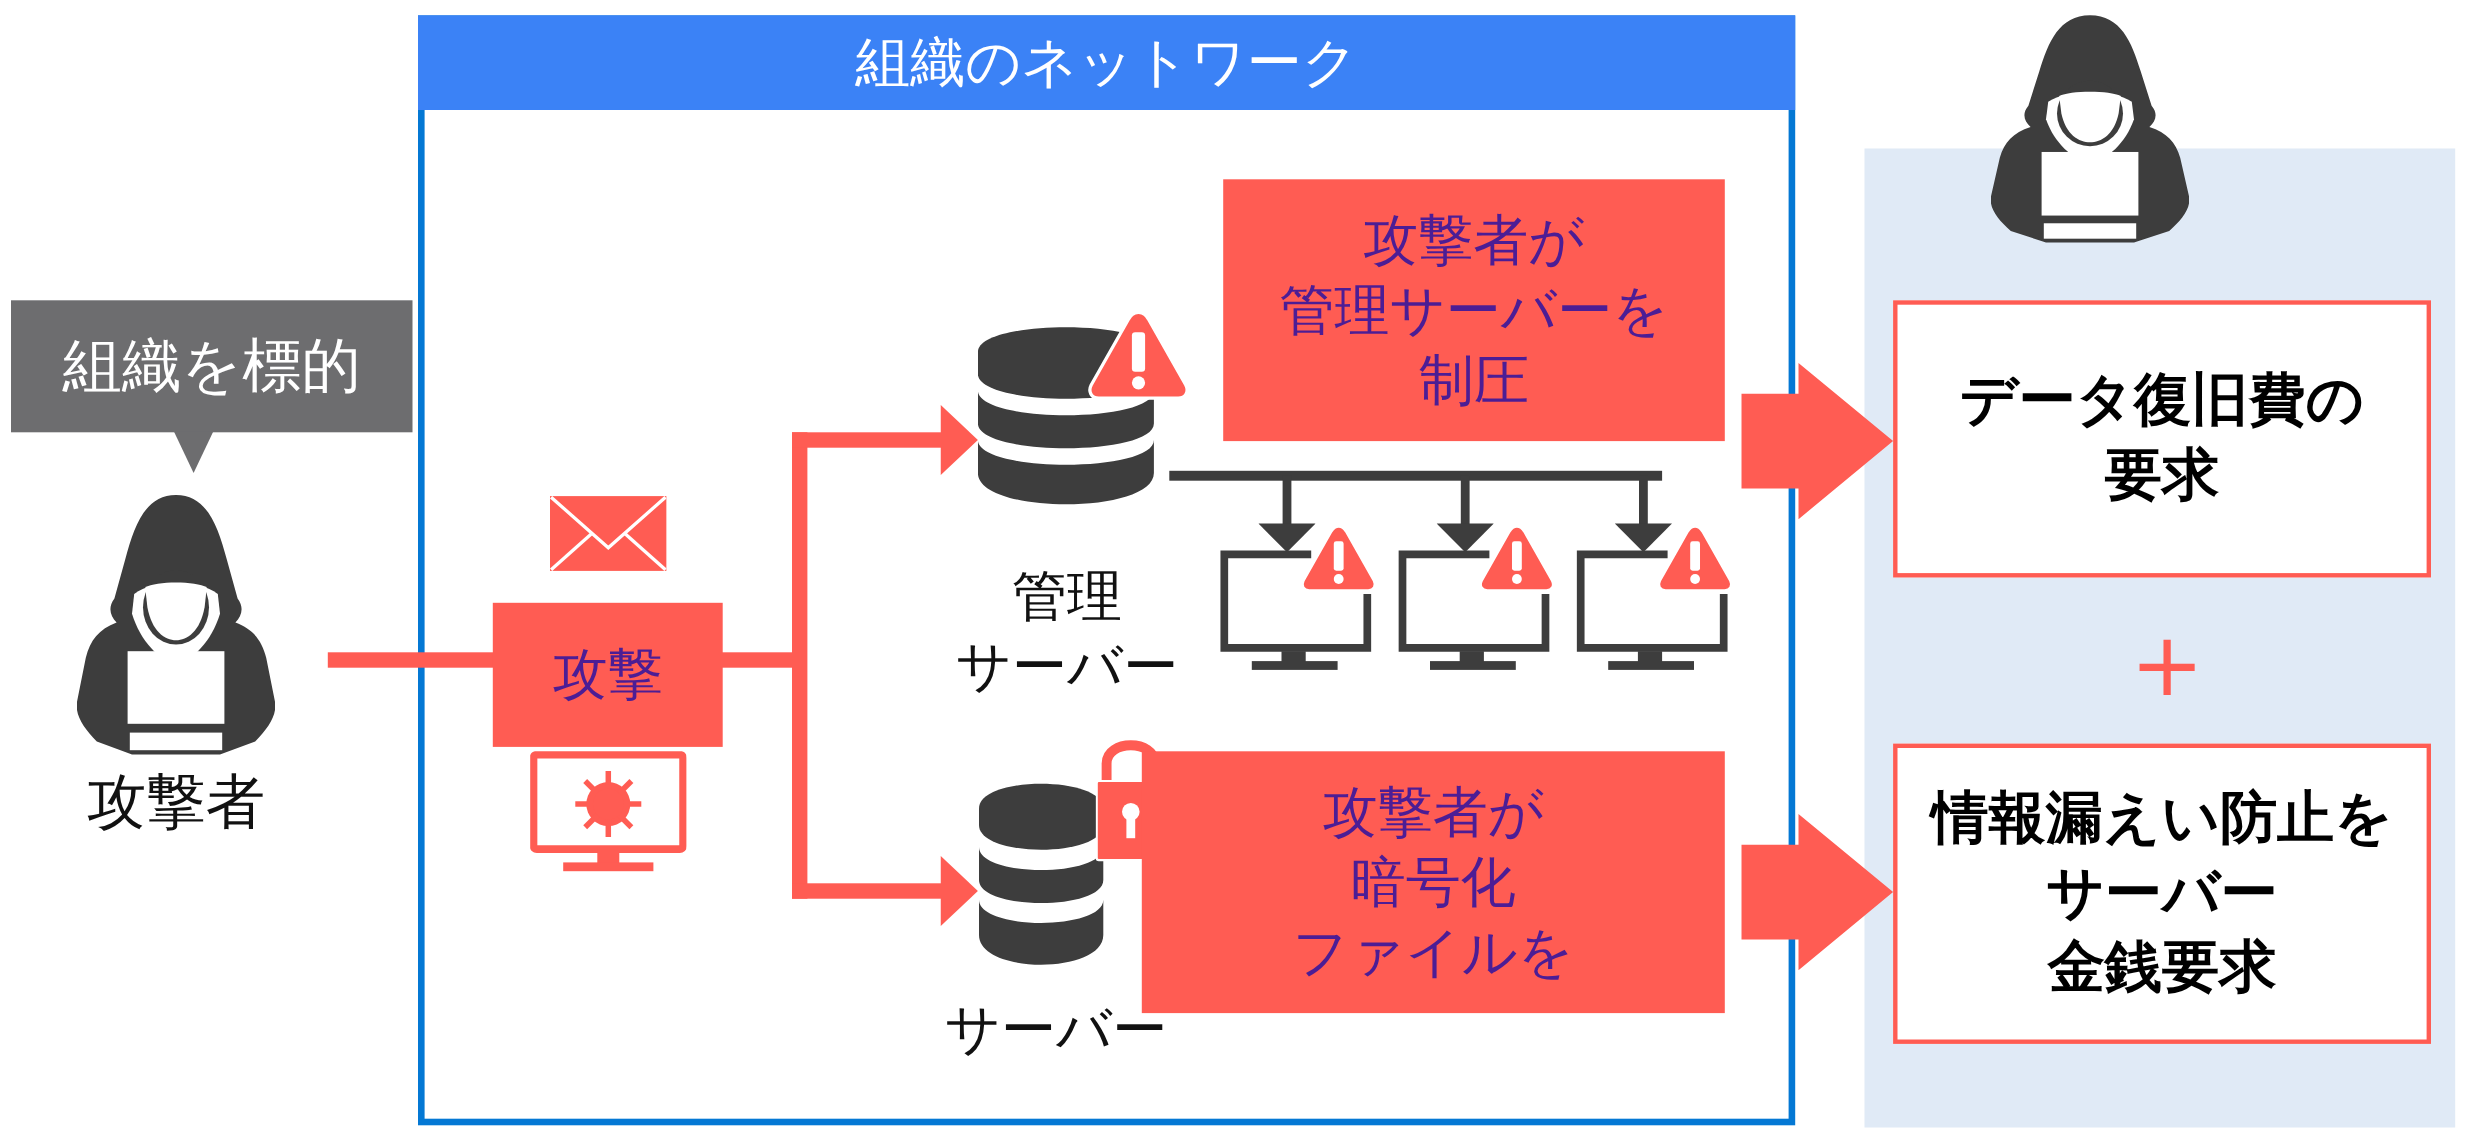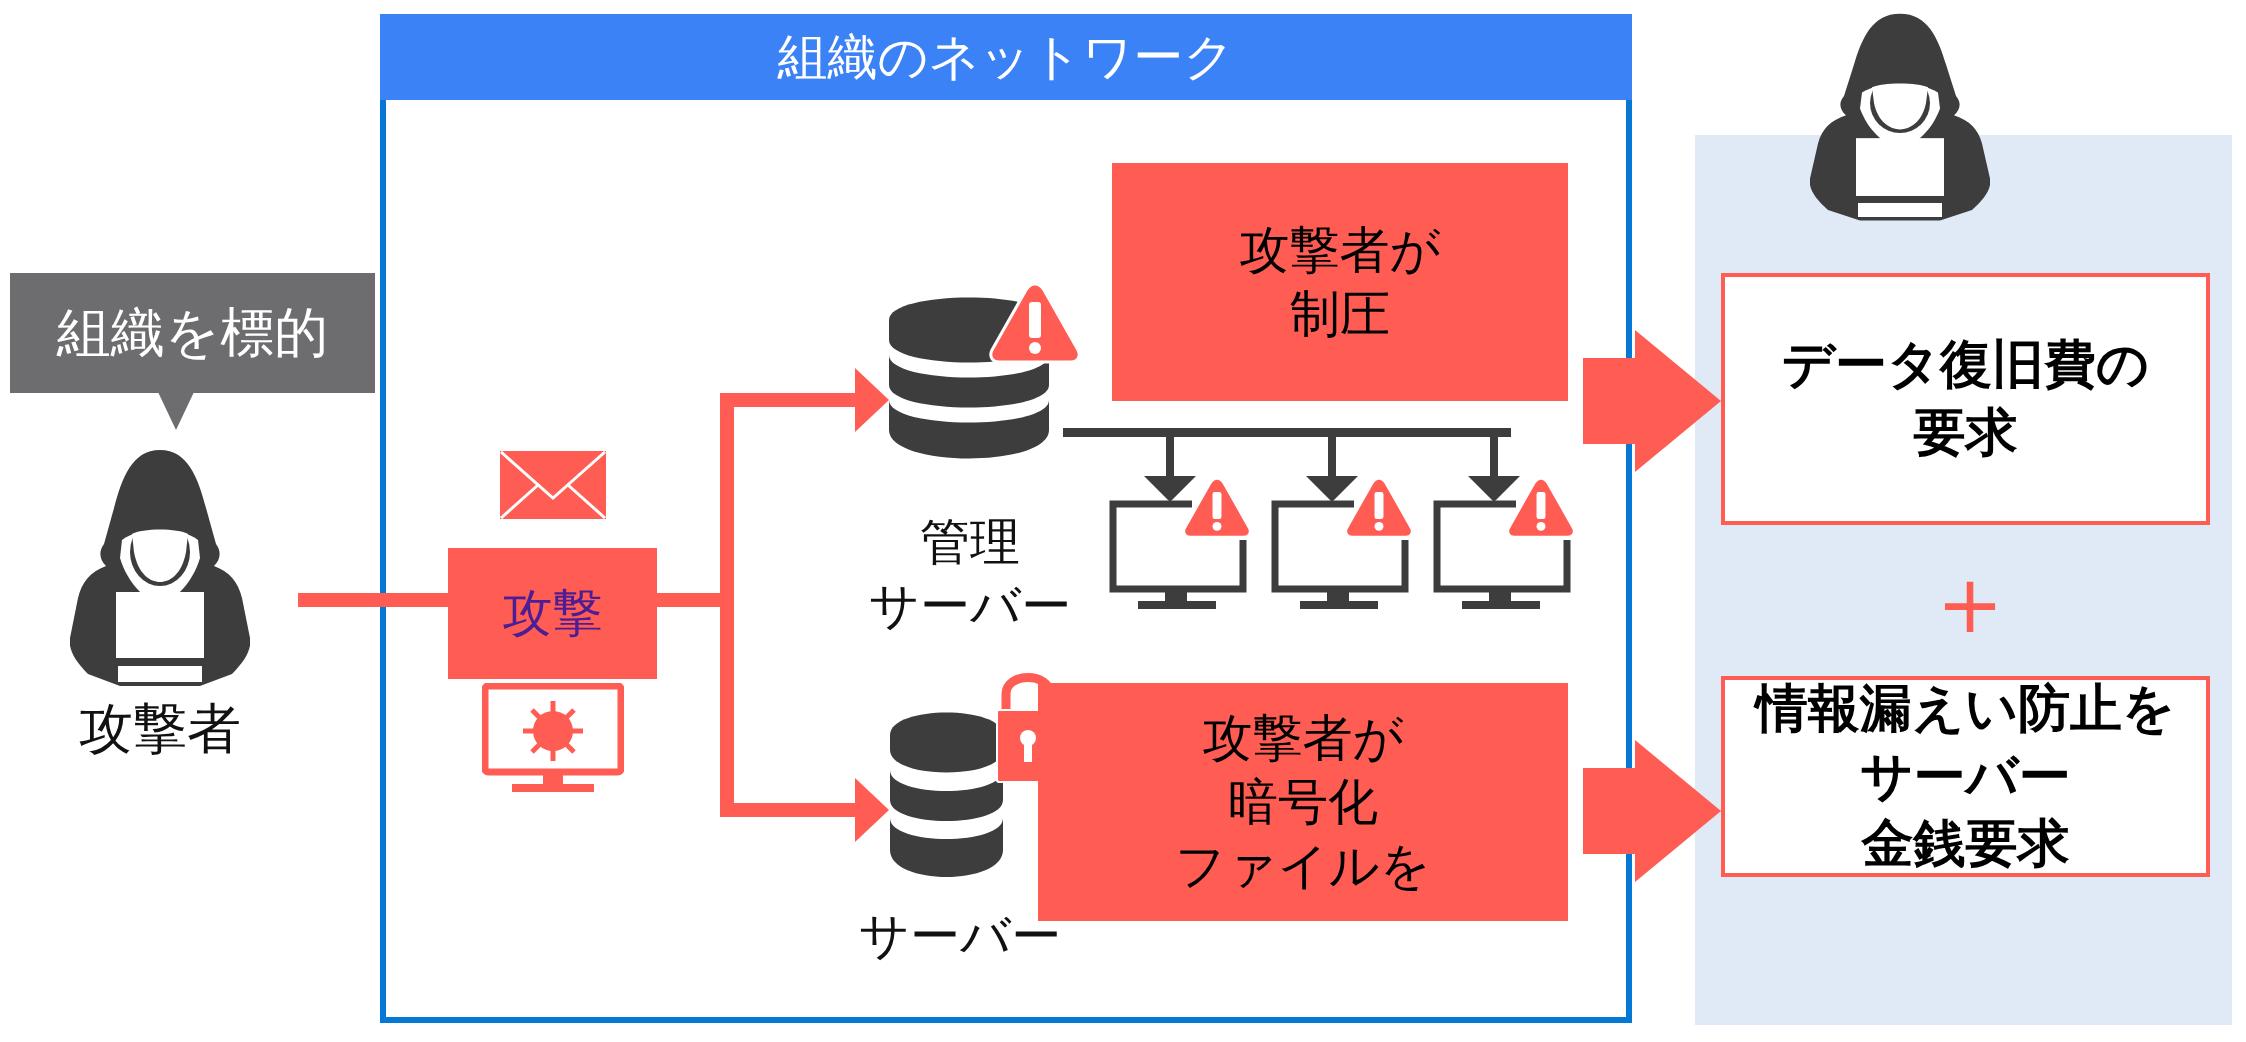--- a/index.html
+++ b/index.html
@@ -21,21 +21,21 @@
   #bubble { left:10px; top:273px; width:365px; height:120px; background:#6d6d6f; color:#fff; font-size:54px; }
   #bubble-tail { left:158px; top:392px; width:0; height:0;
                  border-left:18px solid transparent; border-right:18px solid transparent; border-top:38px solid #6d6d6f; }
 
   .lbl-black { color:#111; font-size:50px; line-height:1.2; }
 
   .red-line { background:#ff5c53; }
 
   #attack-box { left:448px; top:548px; width:209px; height:131px; background:#ff5c53; color:#4c1d95; font-size:50px; }
 
-  .red-box { background:#ff5c53; color:#000000; font-size:50px; line-height:1.28;text-align:right; }
+  .red-box { background:#ff5c53; color:#4c1d95; font-size:50px; line-height:1.28;text-align:right; }
   .white-box { background:#fff; border:4px solid #ff5c53; box-sizing:border-box; color:#000;
                font-size:52px; font-weight:bold; line-height:1.3; }
 
   #plus-sign { left:1930px; top:565px; width:80px; height:80px; color:#ff5c53; font-size:80px; line-height:80px; }
 </style>
 </head>
 <body>
 
 <div id="network" class="abs"></div>
 <div id="network-header" class="abs ctr">組織のネットワーク</div>
@@ -104,20 +104,21 @@
 </svg>
 <div class="abs ctr lbl-black" style="left:860px;top:512px;width:220px;height:60px">管理</div>
 <div class="abs ctr lbl-black" style="left:850px;top:576px;width:240px;height:60px">サーバー</div>
 
 <div class="abs" style="left:1063px;top:428px;width:448px;height:9px;background:#3d3d3d"></div>
 
 <div id="clients"></div>
 
 <div class="abs ctr red-box" style="left:1112px;top:163px;width:456px;height:238px;flex-direction:column">
   <div>攻撃者が</div>
+  <div>管理サーバーを</div>
   <div>制圧</div>
 </div>
 
 <svg class="abs" style="left:890px;top:700px" width="140" height="200" viewBox="0 0 140 200">
   <g fill="#3d3d3d">
     <path d="M0 35 C0 5 113 5 113 35 L113 50 C113 80 0 80 0 50 Z"></path>
     <path d="M0 70 C0 98 113 98 113 70 L113 100 C113 128 0 128 0 100 Z"></path>
     <path d="M0 118 C0 146 113 146 113 118 L113 150 C113 186 0 186 0 150 Z"></path>
   </g>
 </svg>
@@ -149,21 +150,21 @@
   <path d="M62 86 C72 80 108 80 118 86 L116 104 C112 126 100 134 90 134 C80 134 68 126 64 104 Z" fill="#fff"></path>
   <rect x="46" y="144" width="88" height="66" fill="#fff"></rect>
   <rect x="48" y="218" width="84" height="16" fill="#fff"></rect>
 </svg>
 
 <div class="abs ctr white-box" style="left:1721px;top:273px;width:489px;height:252px;flex-direction:column">
   <div>データ復旧費の</div>
   <div>要求</div>
 </div>
 <div id="plus-sign" class="abs ctr">+</div>
-<div class="abs ctr white-box" style="left:1721px;top:676px;width:489px;height:201px;flex-direction:column">
+<div class="abs ctr white-box" style="left:1721px;top:676px;width:489px;height:273px;flex-direction:column">
   <div>情報漏えい防止を</div>
   <div>サーバー</div>
   <div>金銭要求</div>
 </div>
 
 <svg width="52" height="80" viewBox="0 0 52 80" style="position: absolute; left: 1144px; top: 432px;">
     <rect x="22" y="0" width="8" height="50" fill="#3d3d3d"></rect>
     <polygon points="0,44 52,44 26,70" fill="#3d3d3d"></polygon>
   </svg>
 <svg width="140" height="110" viewBox="0 0 140 110" style="position: absolute; left: 1108px; top: 500px;">

